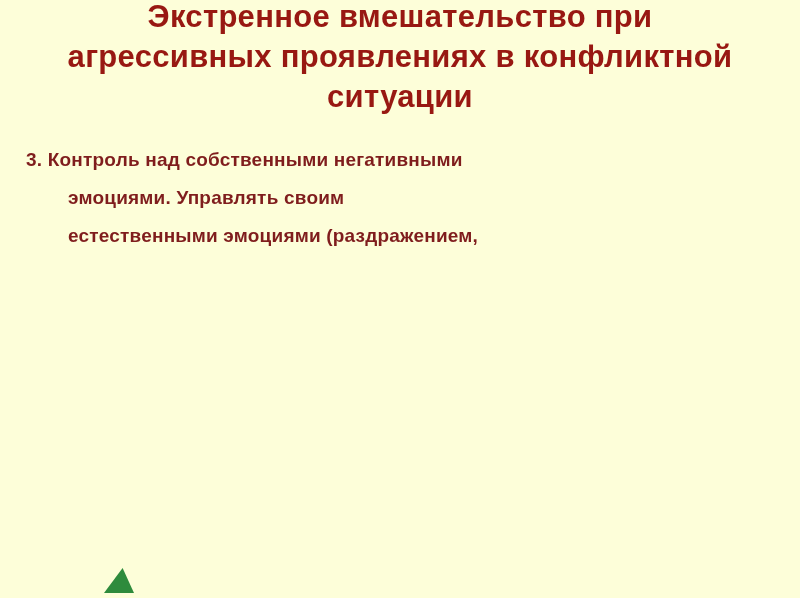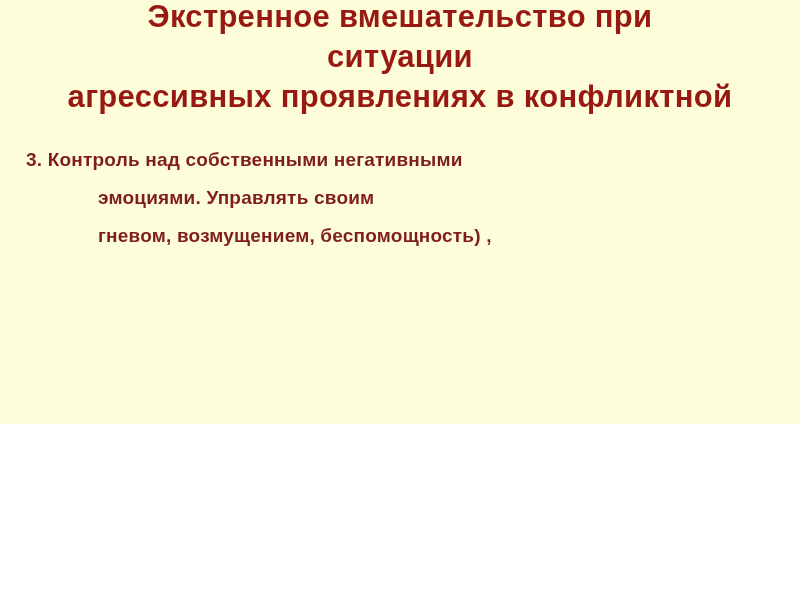--- a/index.html
+++ b/index.html
@@ -2,21 +2,21 @@
 <html><head>
 <meta charset="utf-8">
 <style>
   html, body {
     margin: 0;
     padding: 0;
   }
   .slide {
     position: relative;
     width: 800px;
-    height: 424px;
+    height: 598px;
     background: #FDFED9;
     overflow: hidden;
     font-family: "Liberation Sans", sans-serif;
     font-weight: bold;
   }
   .title {
     position: absolute;
     top: -3px;
     left: 0;
     width: 100%;
@@ -30,21 +30,21 @@
     position: absolute;
     top: 141px;
     left: 0;
     width: 100%;
     color: #7f1d1d;
     font-size: 19px;
     line-height: 38px;
     letter-spacing: 0.2px;
   }
   .body-text .line {
-    padding-left: 98px;
+    padding-left: 68px;
     white-space: nowrap;
   }
   .body-text .line.first {
     padding-left: 26px;
   }
   .corner-triangle {
     position: absolute;
     left: 104px;
     top: 568px;
     width: 30px;
@@ -53,25 +53,25 @@
     clip-path: polygon(0 100%, 100% 100%, 62% 0);
   }
 </style>
 </head>
 <body>
 
 <div class="slide">
 
   <div class="title">
     <div class="title-line">Экстренное вмешательство при</div>
+    <div class="title-line">агрессивных проявлениях в конфликтной</div>
     <div class="title-line">ситуации</div>
-    <div class="title-line">агрессивных проявлениях в конфликтной</div>
   </div>
 
   <div class="body-text">
     <div class="line first">3. Контроль над собственными негативными</div>
     <div class="line">эмоциями. Управлять своим</div>
-    <div class="line">гневом, возмущением, беспомощность) ,</div>
+    <div class="line">естественными эмоциями (раздражением,</div>
   </div>
 
   <div class="corner-triangle"></div>
 
 </div>
 
 </body></html>

